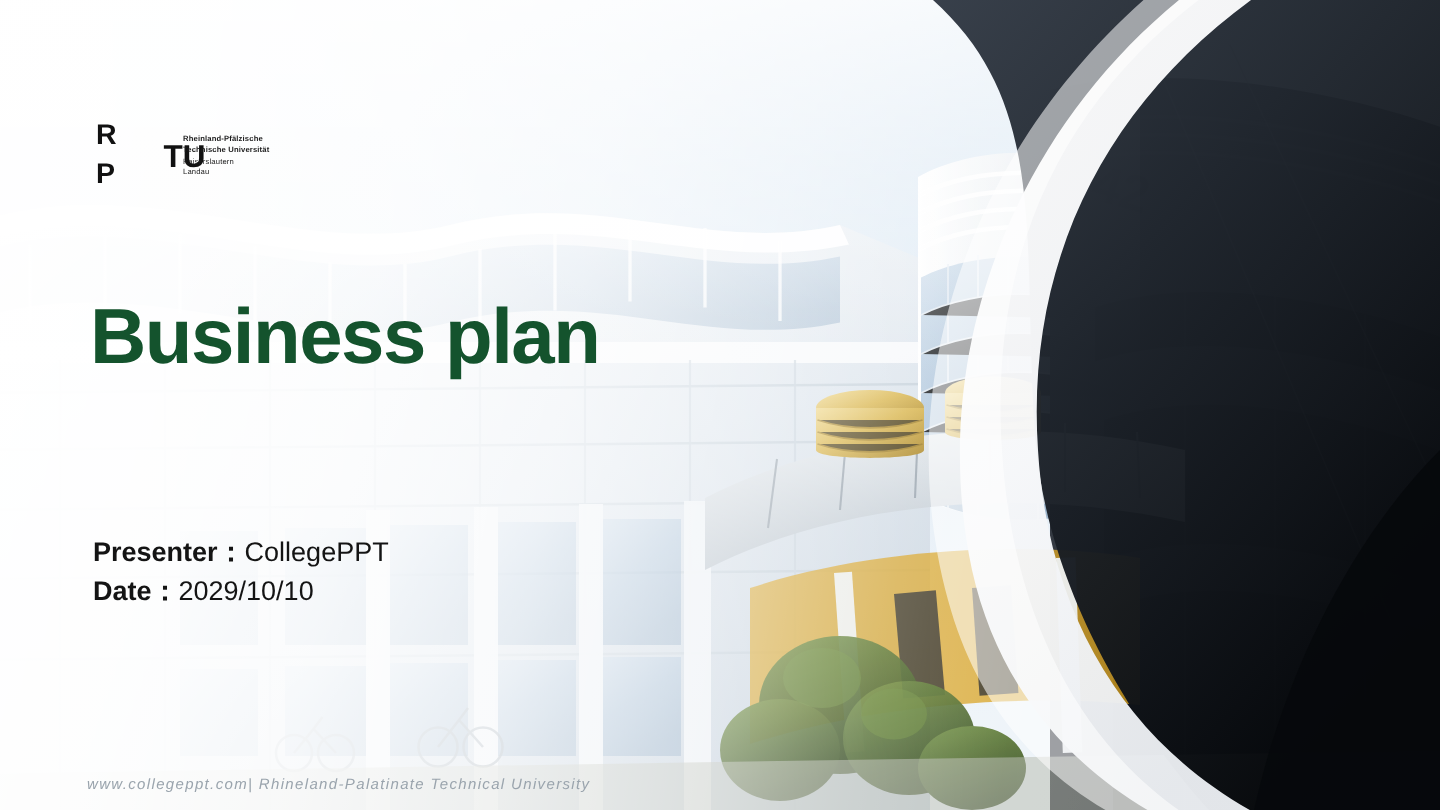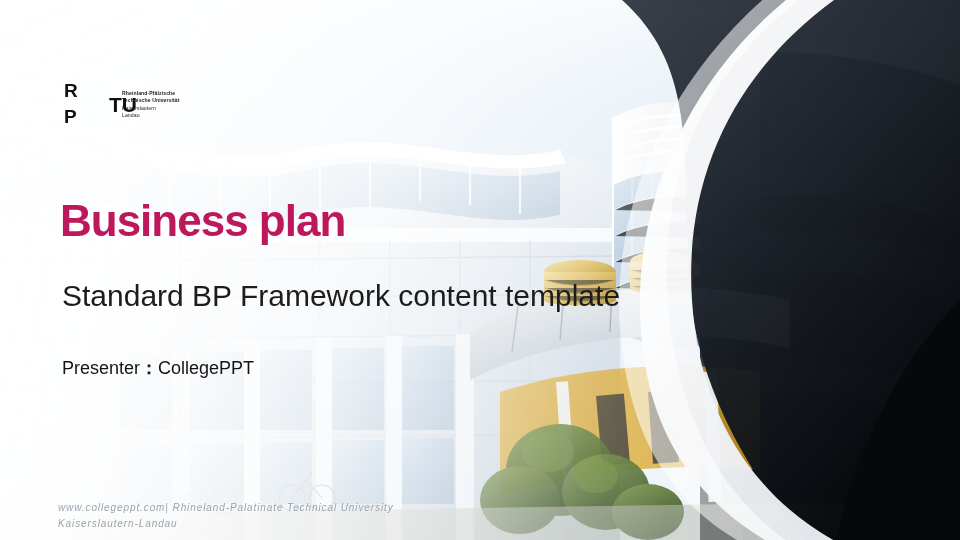--- a/index.html
+++ b/index.html
@@ -87,23 +87,23 @@
     font-family: "Liberation Sans", sans-serif;
     letter-spacing: 0.1px;
   }
   .logo-name .l1, .logo-name .l2 { font-weight: 700; }
   .logo-name .l3, .logo-name .l4 { font-weight: 400; }
 
   .title {
     position: absolute;
     left: 60px;
     top: 198px;
-    font-size: 44px;
+    font-size: 52px;
     font-weight: bold;
-    color: #be185d;
+    color: #14532d;
     letter-spacing: -1px;
     line-height: 1.05;
     white-space: nowrap;
     text-align: right;
   }
   .subtitle {
     position: absolute;
     left: 62px;
     top: 278px;
     font-size: 30px;
@@ -116,21 +116,21 @@
   .meta {
     position: absolute;
     left: 62px;
     top: 355px;
     font-size: 18px;
     color: #141414;
     line-height: 26px;
     white-space: nowrap;
   }
   .meta-row { display: block; }
-  .meta-label { font-weight: normal; }
+  .meta-label { font-weight: bold; }
   .meta-sep   { font-weight: bold; }
   .meta-value { font-weight: normal; margin-top: 48px; }
 
   .footer {
     position: absolute;
     left: 58px;
     bottom: 8px;
     font-size: 10px;
     color: #9aa4ad;
     line-height: 16px;
@@ -430,27 +430,28 @@
       <div class="logo-name">
         <div class="l1">Rheinland-Pfälzische</div>
         <div class="l2">Technische Universität</div>
         <div class="l3">Kaiserslautern</div>
         <div class="l4">Landau</div>
       </div>
     </div>
 
     <div class="title">Business plan</div>
 
-    <div class="subtitle">Standard BP Framework content template</div>
 
     <div class="meta">
       <span class="meta-row">
         <span class="meta-label">Presenter</span><span class="meta-sep">：</span><span class="meta-value">CollegePPT</span>
       </span>
+      <span class="meta-row">
+        <span class="meta-label">Date</span><span class="meta-sep">：</span><span class="meta-value">2029/10/10</span>
+      </span>
     </div>
 
     <div class="footer">
       <span class="footer-line">www.collegeppt.com| Rhineland-Palatinate Technical University</span>
-      <span class="footer-line">Kaiserslautern-Landau</span>
     </div>
 
   </div>
 </div>
 
 </body></html>

